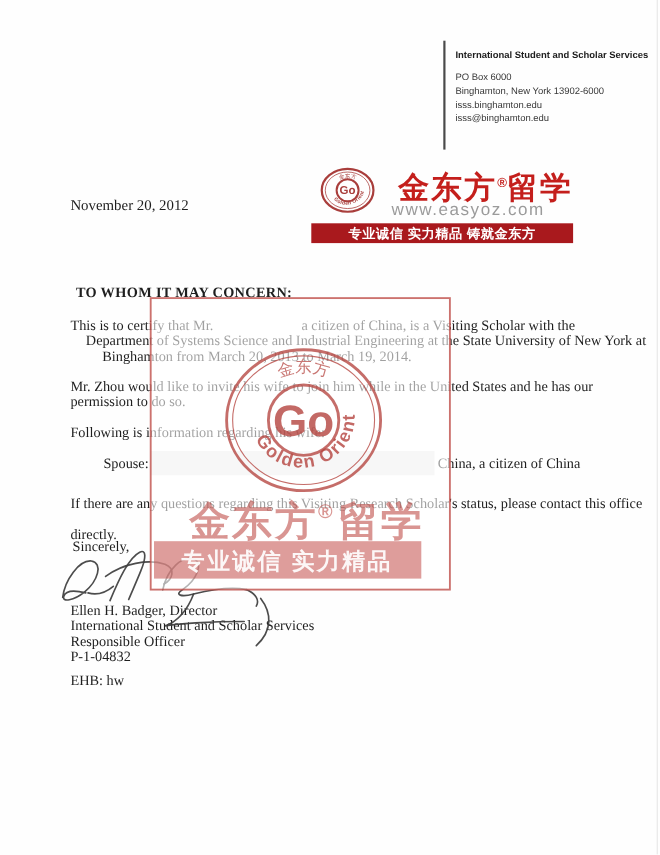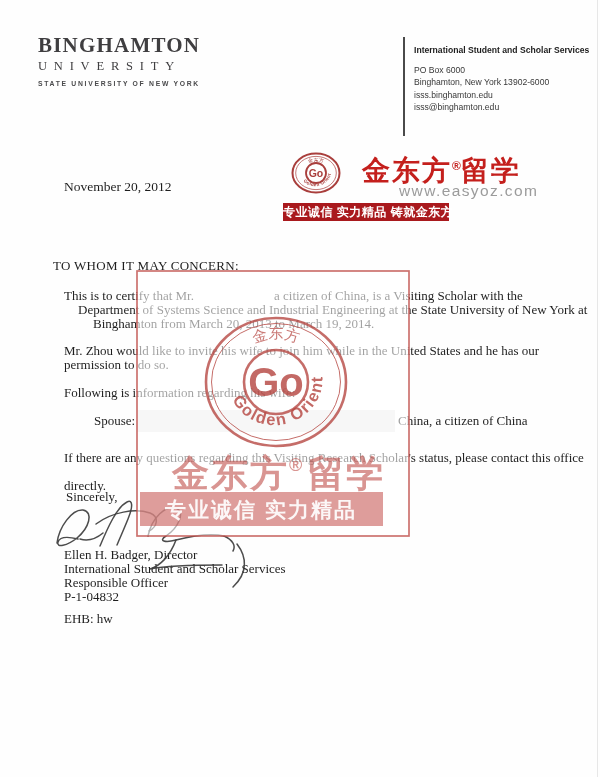--- a/index.html
+++ b/index.html
@@ -17,30 +17,30 @@
 
   
   .office-divider{left:403px;top:37px;width:2px;height:99px;background:#4a4a4a;}
   .office{left:414px;top:45px;font-family:"Liberation Sans",sans-serif;}
   .office-title{font-size:8.6px;font-weight:bold;color:#1d1d1d;margin-bottom:9px;}
   .office-line{font-size:8.6px;color:#383838;line-height:12.3px;}
 
   
   .agency-title{left:362px;top:152px;font-family:"Liberation Sans",sans-serif;font-weight:bold;font-size:28px;letter-spacing:2px;color:#c41f1c;}
   .agency-title sup{font-size:12px;letter-spacing:0;}
-  .agency-web{left:356px;top:182px;font-family:"Liberation Sans",sans-serif;font-size:15.5px;letter-spacing:1.4px;color:#9b9b9b;margin-left:43px;}
-  .agency-banner{left:283px;top:203px;width:166px;height:18px;background:#a9191d;color:#ffffff;
+  .agency-web{left:356px;top:182px;font-family:"Liberation Sans",sans-serif;font-size:15.5px;letter-spacing:1.4px;color:#9b9b9b;}
+  .agency-banner{left:283px;top:203px;width:238px;height:18px;background:#a9191d;color:#ffffff;
     font-family:"Liberation Sans",sans-serif;font-weight:bold;font-size:12px;line-height:18px;
     text-align:center;letter-spacing:0.5px;}
   .seal-svg{left:290px;top:151px;}
 
   
   .line{font-size:13px;line-height:15px;color:#1e1e1e;}
   .date{left:64px;top:179px;font-size:13.5px;}
-  .salutation{left:53px;top:258px;font-weight:normal;letter-spacing:0.3px;}
+  .salutation{left:69px;top:258px;font-weight:bold;letter-spacing:0.3px;}
   .name-gap{display:inline-block;width:80px;}
   .spouse-band{left:137px;top:410px;width:258px;height:22px;background:#ececec;}
 
   
   .overlay{left:0;top:0;pointer-events:none;}
   .sig-path{fill:none;stroke:#3d3d3d;stroke-width:1.5px;stroke-linecap:round;opacity:0.92;}
   .wm-white{fill:#ffffff;opacity:0.58;}
   .wm-border{fill:none;stroke:#bf4f4a;stroke-width:1.7px;opacity:0.8;}
   .wm-ring{fill:none;stroke:#b5443f;opacity:0.78;}
   .wm-go{fill:#b5443f;opacity:0.8;font-family:"Liberation Sans",sans-serif;font-weight:bold;font-size:40px;text-anchor:middle;}
@@ -54,25 +54,20 @@
   .seal-go{fill:#a93e3c;font-family:"Liberation Sans",sans-serif;font-weight:bold;font-size:10.5px;text-anchor:middle;}
   .seal-top{fill:#a93e3c;font-size:5px;text-anchor:middle;font-family:"Liberation Sans",sans-serif;}
   .seal-orient{fill:#a93e3c;font-family:"Liberation Sans",sans-serif;font-weight:bold;font-size:4.6px;letter-spacing:0.3px;text-anchor:middle;}
   .edge-line{right:2px;top:0;width:1px;height:777px;background:#dddddd;opacity:0.7;}
 </style>
 </head>
 <body>
 
 <div class="page">
 
-  <div class="abs bu-logo">
-    <div class="bu-name">BINGHAMTON</div>
-    <div class="bu-sub">UNIVERSITY</div>
-    <div class="bu-tag">STATE UNIVERSITY OF NEW YORK</div>
-  </div>
 
   <div class="abs office-divider"></div>
   <div class="abs office">
     <div class="office-title">International Student and Scholar Services</div>
     <div class="office-line">PO Box 6000</div>
     <div class="office-line">Binghamton, New York 13902-6000</div>
     <div class="office-line">isss.binghamton.edu</div>
     <div class="office-line">isss@binghamton.edu</div>
   </div>
 

